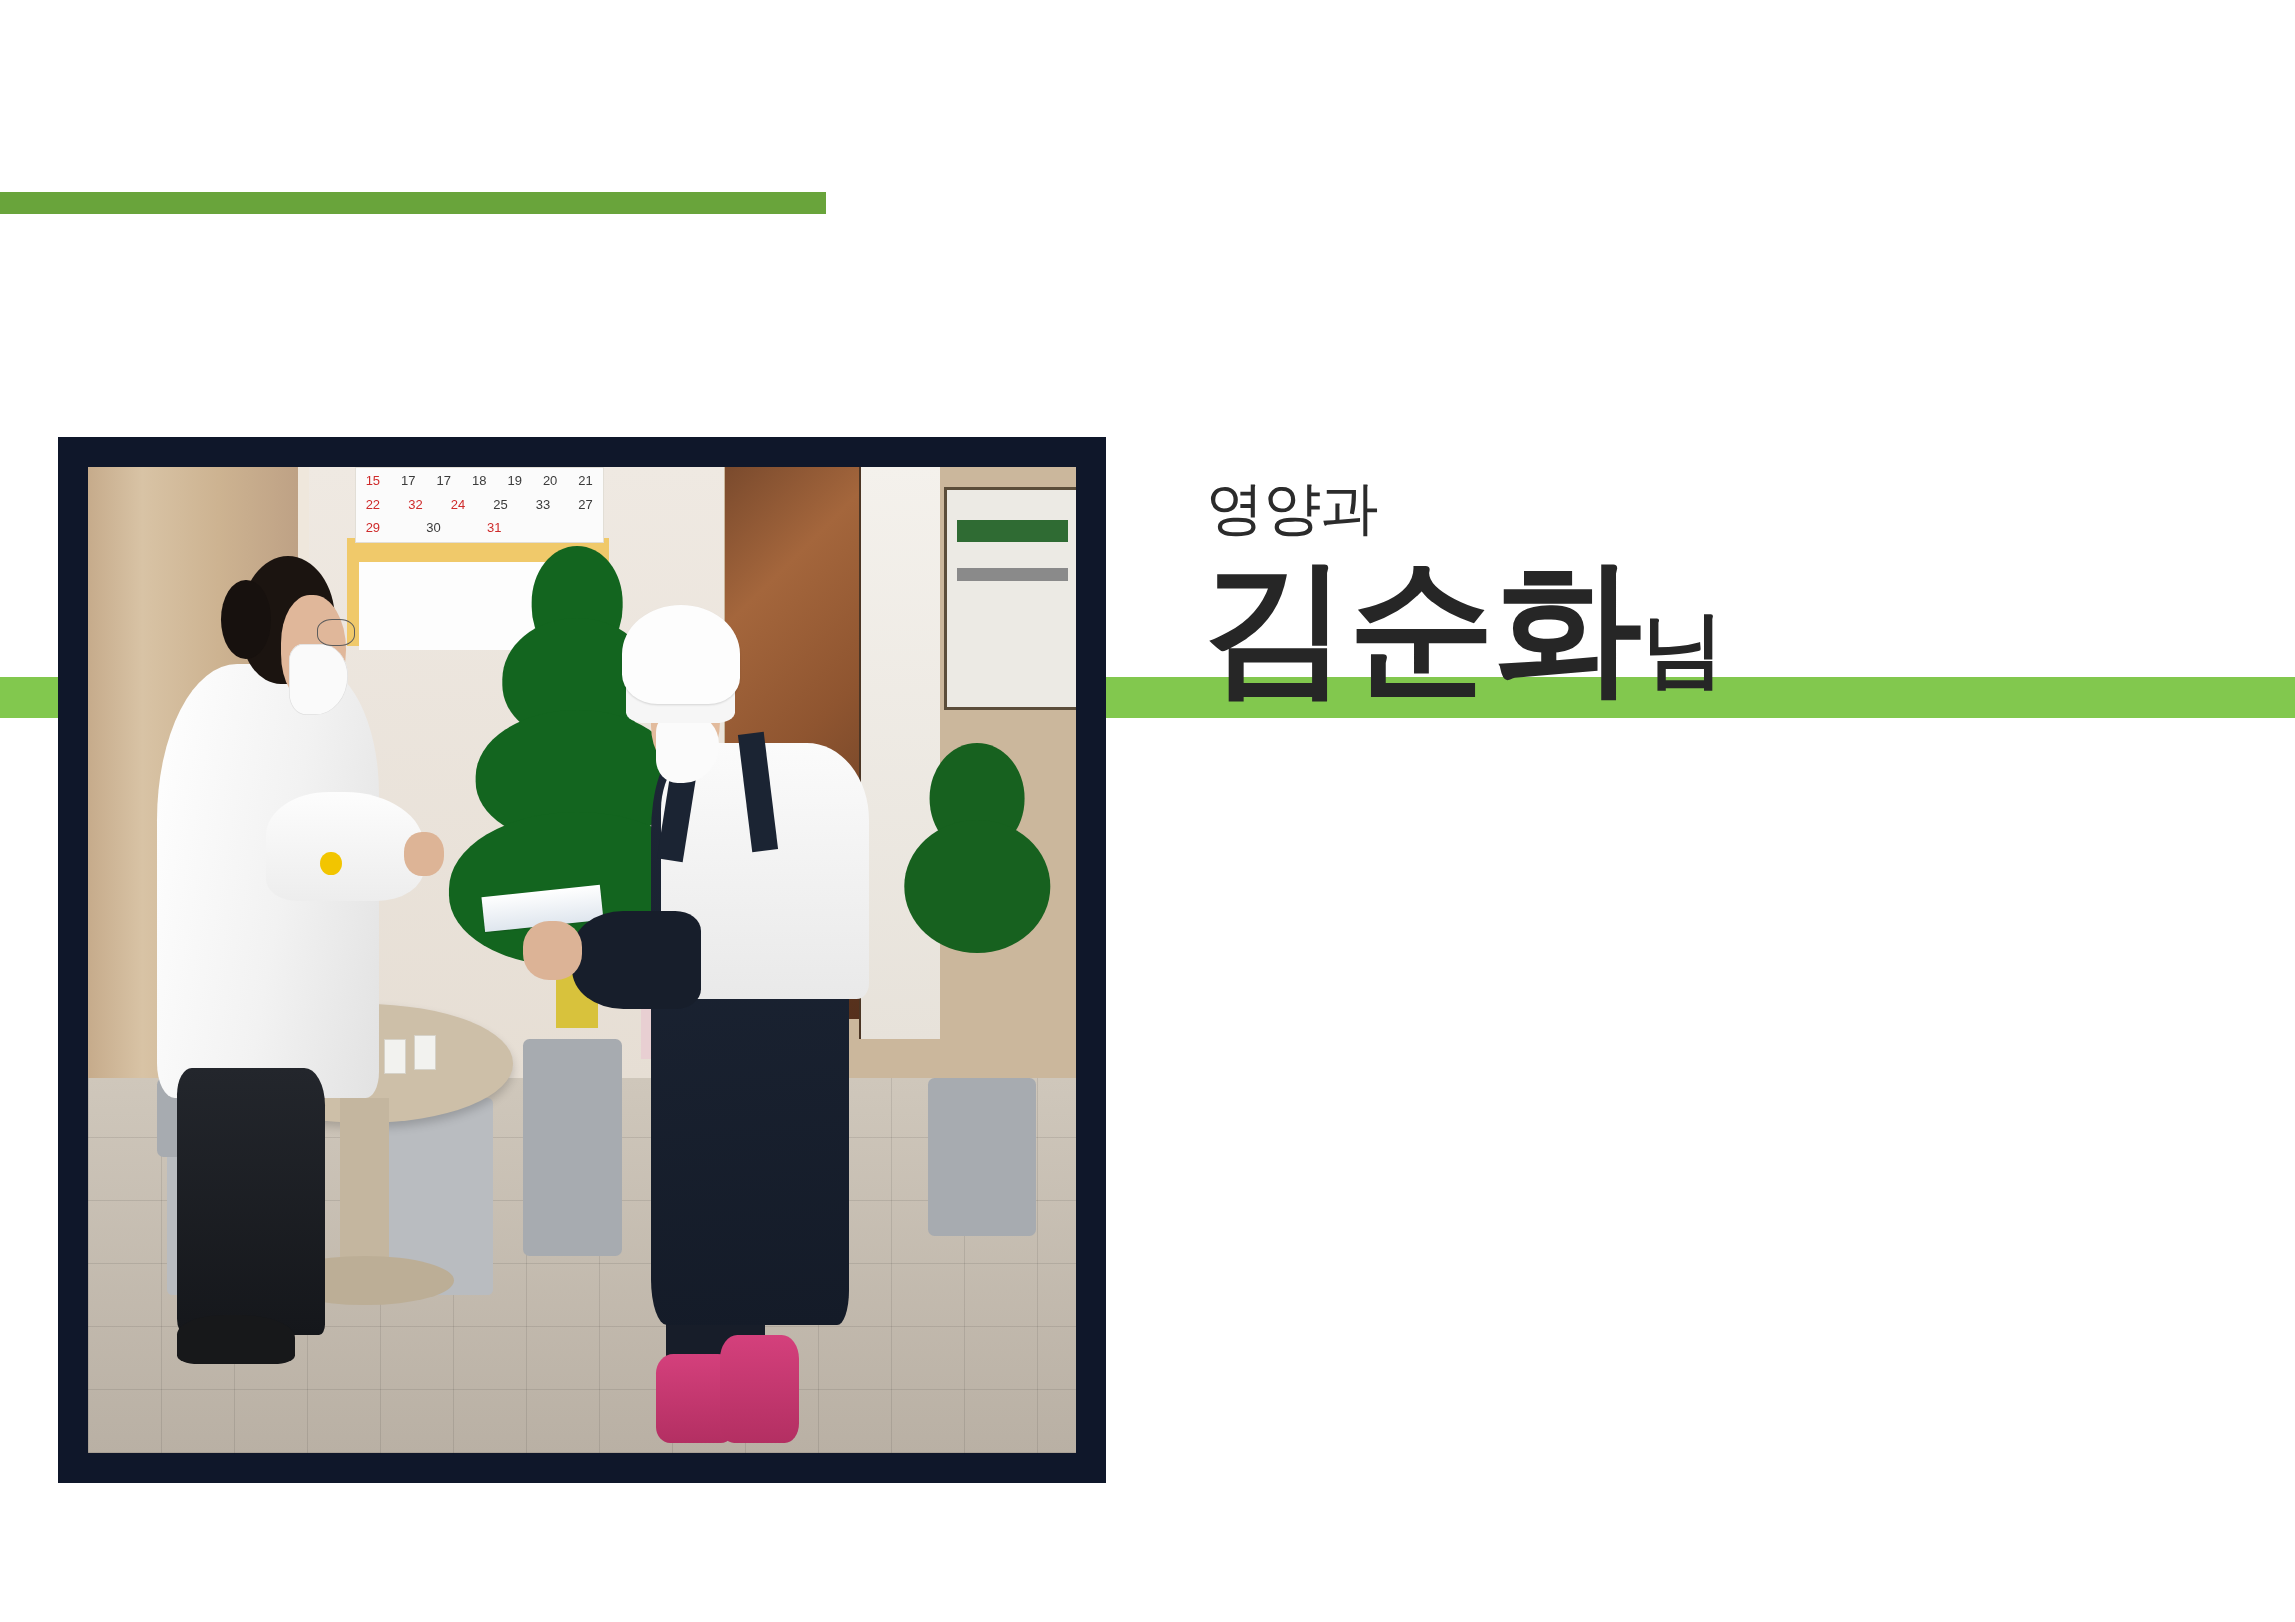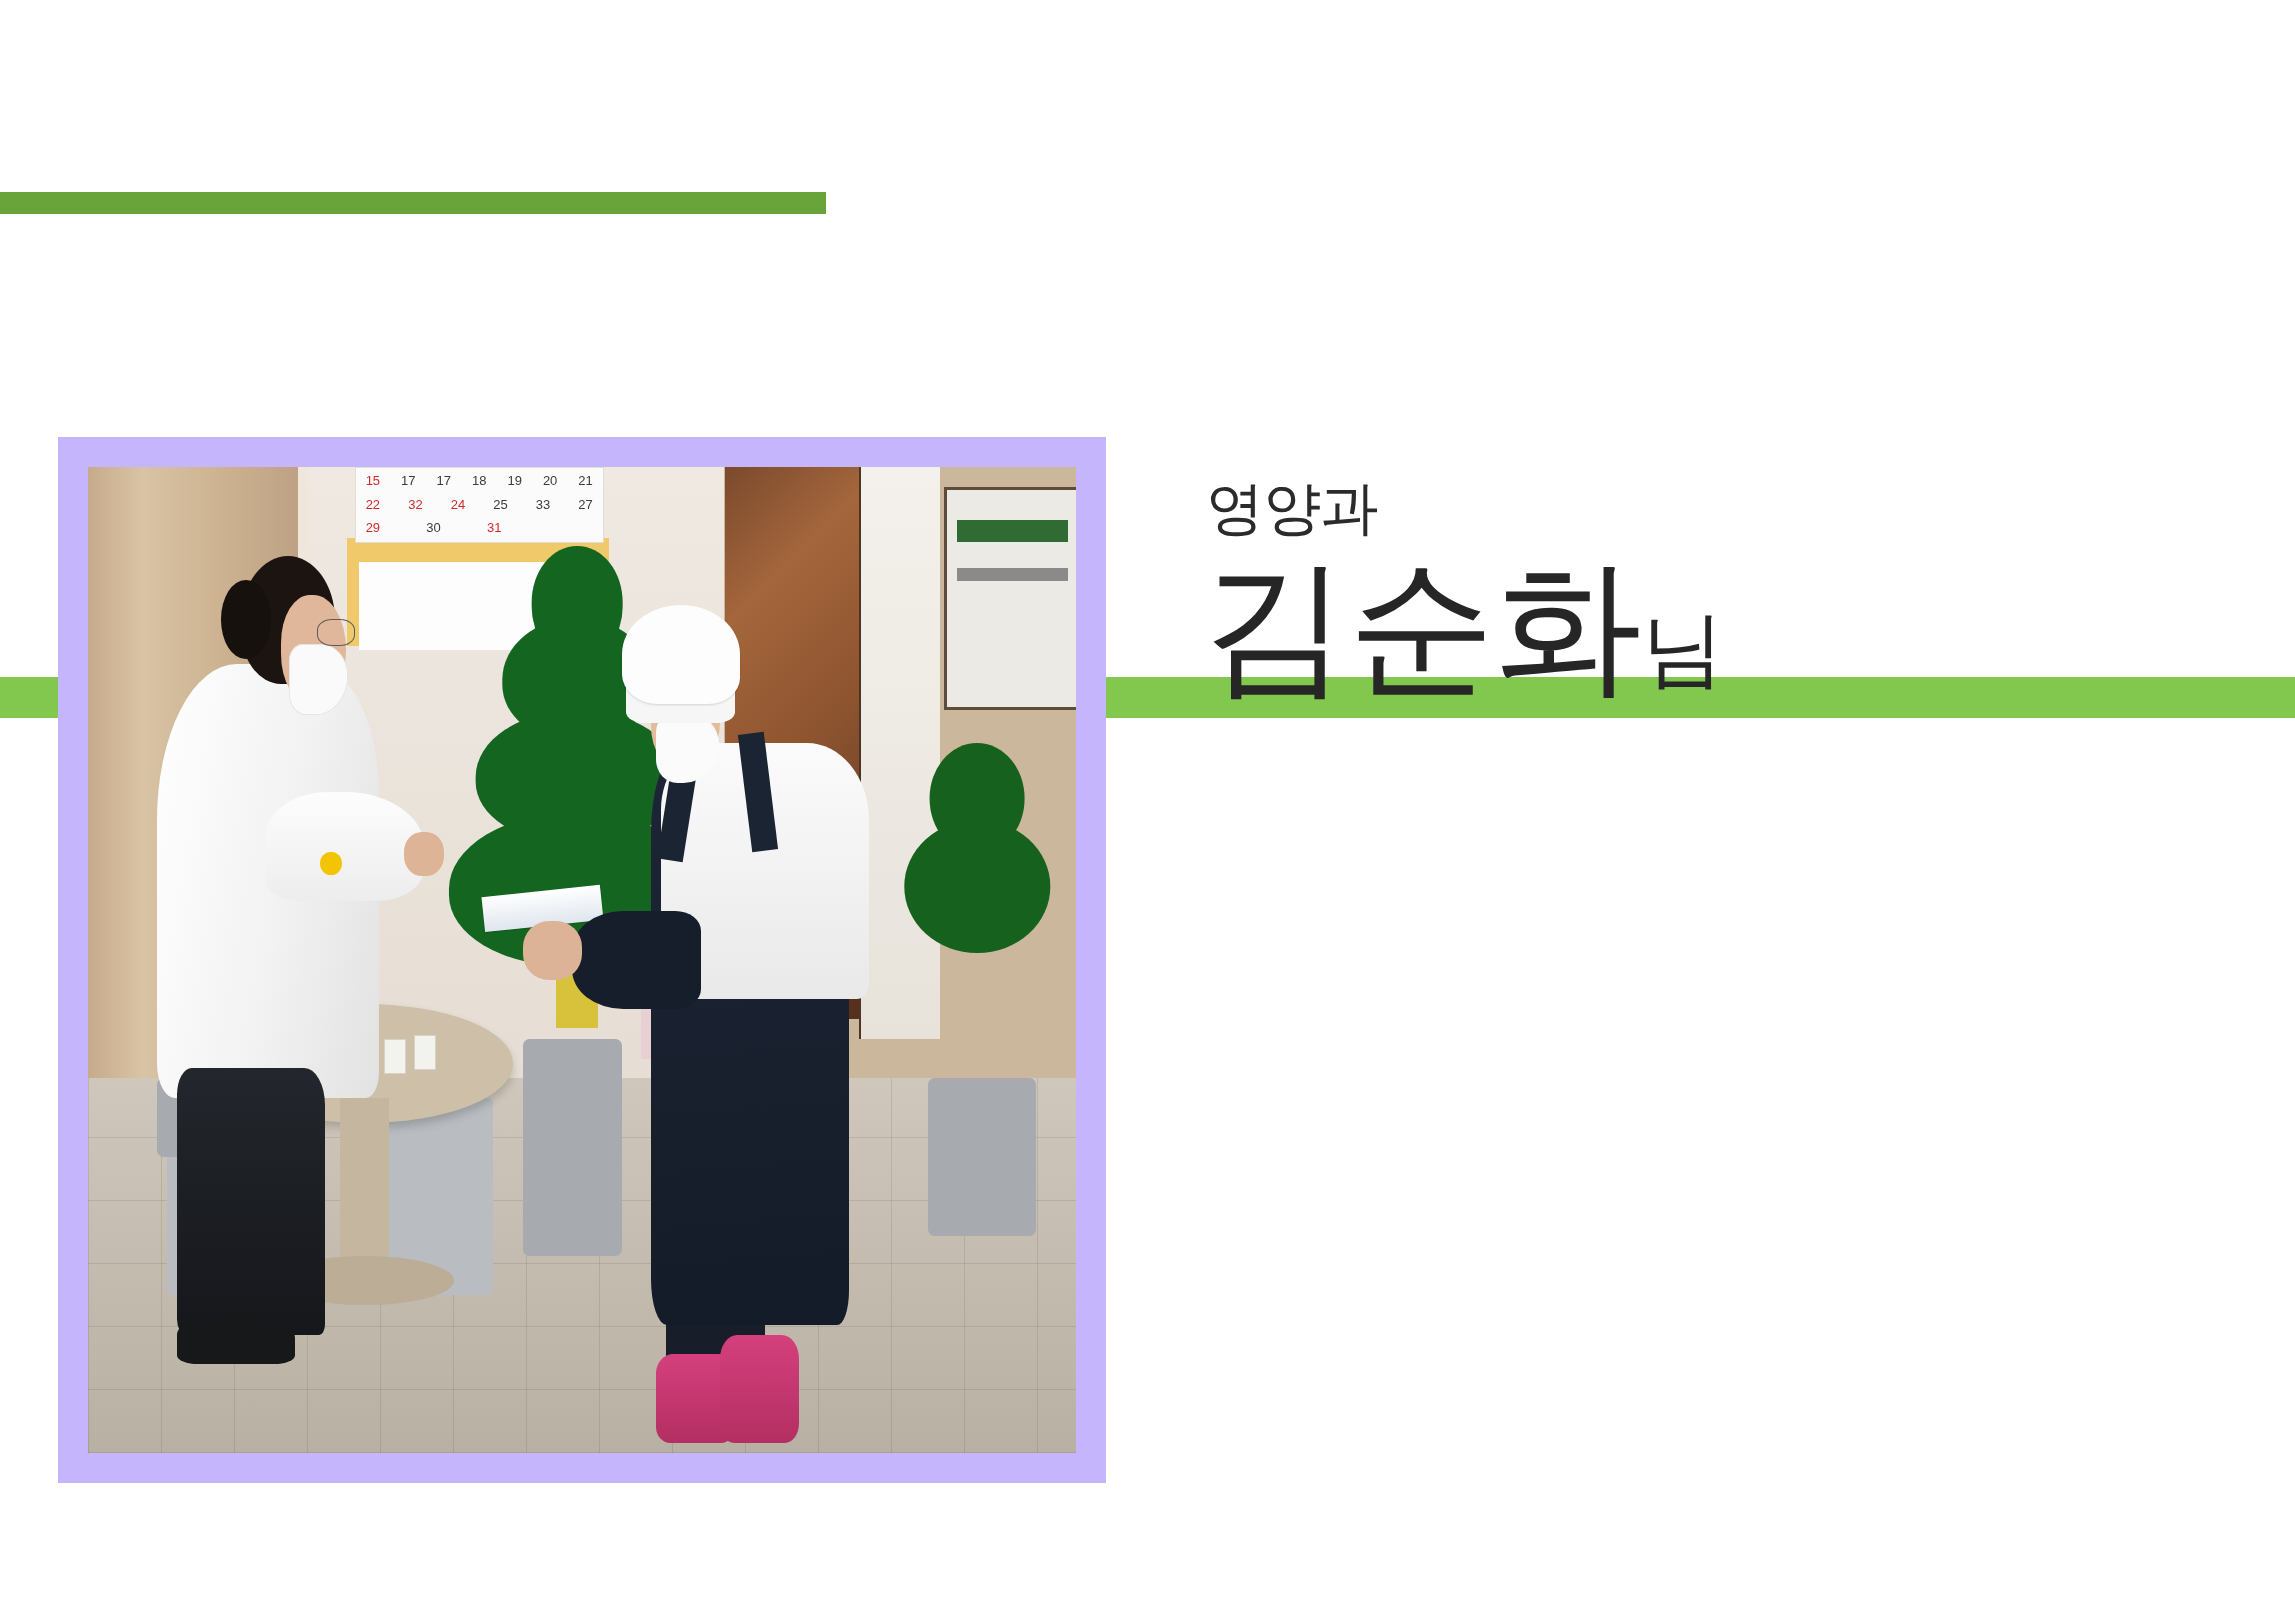--- a/index.html
+++ b/index.html
@@ -38,21 +38,21 @@
   .main-title{
     position:absolute;left:281px;top:203px;z-index:3;
     font-size:152px;line-height:1.05;font-weight:400;
     color:#262626;letter-spacing:3.9px;white-space:nowrap;
     text-shadow:6.5px 6.5px 0 rgba(150,150,150,.55);
   }
 
   
   .photo-frame{
     position:absolute;left:58px;top:437px;width:1048px;height:1046px;
-    background:#c4b5fd;z-index:4;box-sizing:border-box;padding:30px;
+    background:#0f172a;z-index:4;box-sizing:border-box;padding:30px;
   }
   .photo{
     position:relative;width:100%;height:100%;overflow:hidden;
     background:#cbb79c;
   }
 
   
   .sc{position:absolute;}
   .wall-left{left:0;top:0;width:22%;height:66%;
     background:linear-gradient(90deg,#c6ab8b 0%,#d8c3a5 25%,#cdb391 60%,#bda084 100%);}
@@ -168,21 +168,21 @@
     background:linear-gradient(180deg,#ffffff,#dfe6ee);transform:rotate(-6deg);
     box-shadow:0 0.7px 1.3px rgba(0,0,0,.2);}
 
   
   .dept{
     position:absolute;left:1206px;top:470px;z-index:3;
     font-size:58px;color:#2b2b2b;letter-spacing:-0.7px;white-space:nowrap;
   }
   .honoree{
     position:absolute;left:1201px;top:553px;z-index:3;
-    white-space:nowrap;color:#262626;line-height:1;
+    white-space:nowrap;color:#262626;line-height:1;font-weight:bold;
   }
   .honoree .nm{font-size:147px;letter-spacing:0px;}
   .honoree .sfx{font-size:82px;letter-spacing:0px;}
 
   .body-copy{
     position:absolute;left:1206px;top:890px;z-index:3;
     color:#2b2b2b;font-size:62px;line-height:1.36;letter-spacing:-0.7px;
     white-space:pre-line;
   }
   .body-copy2{

